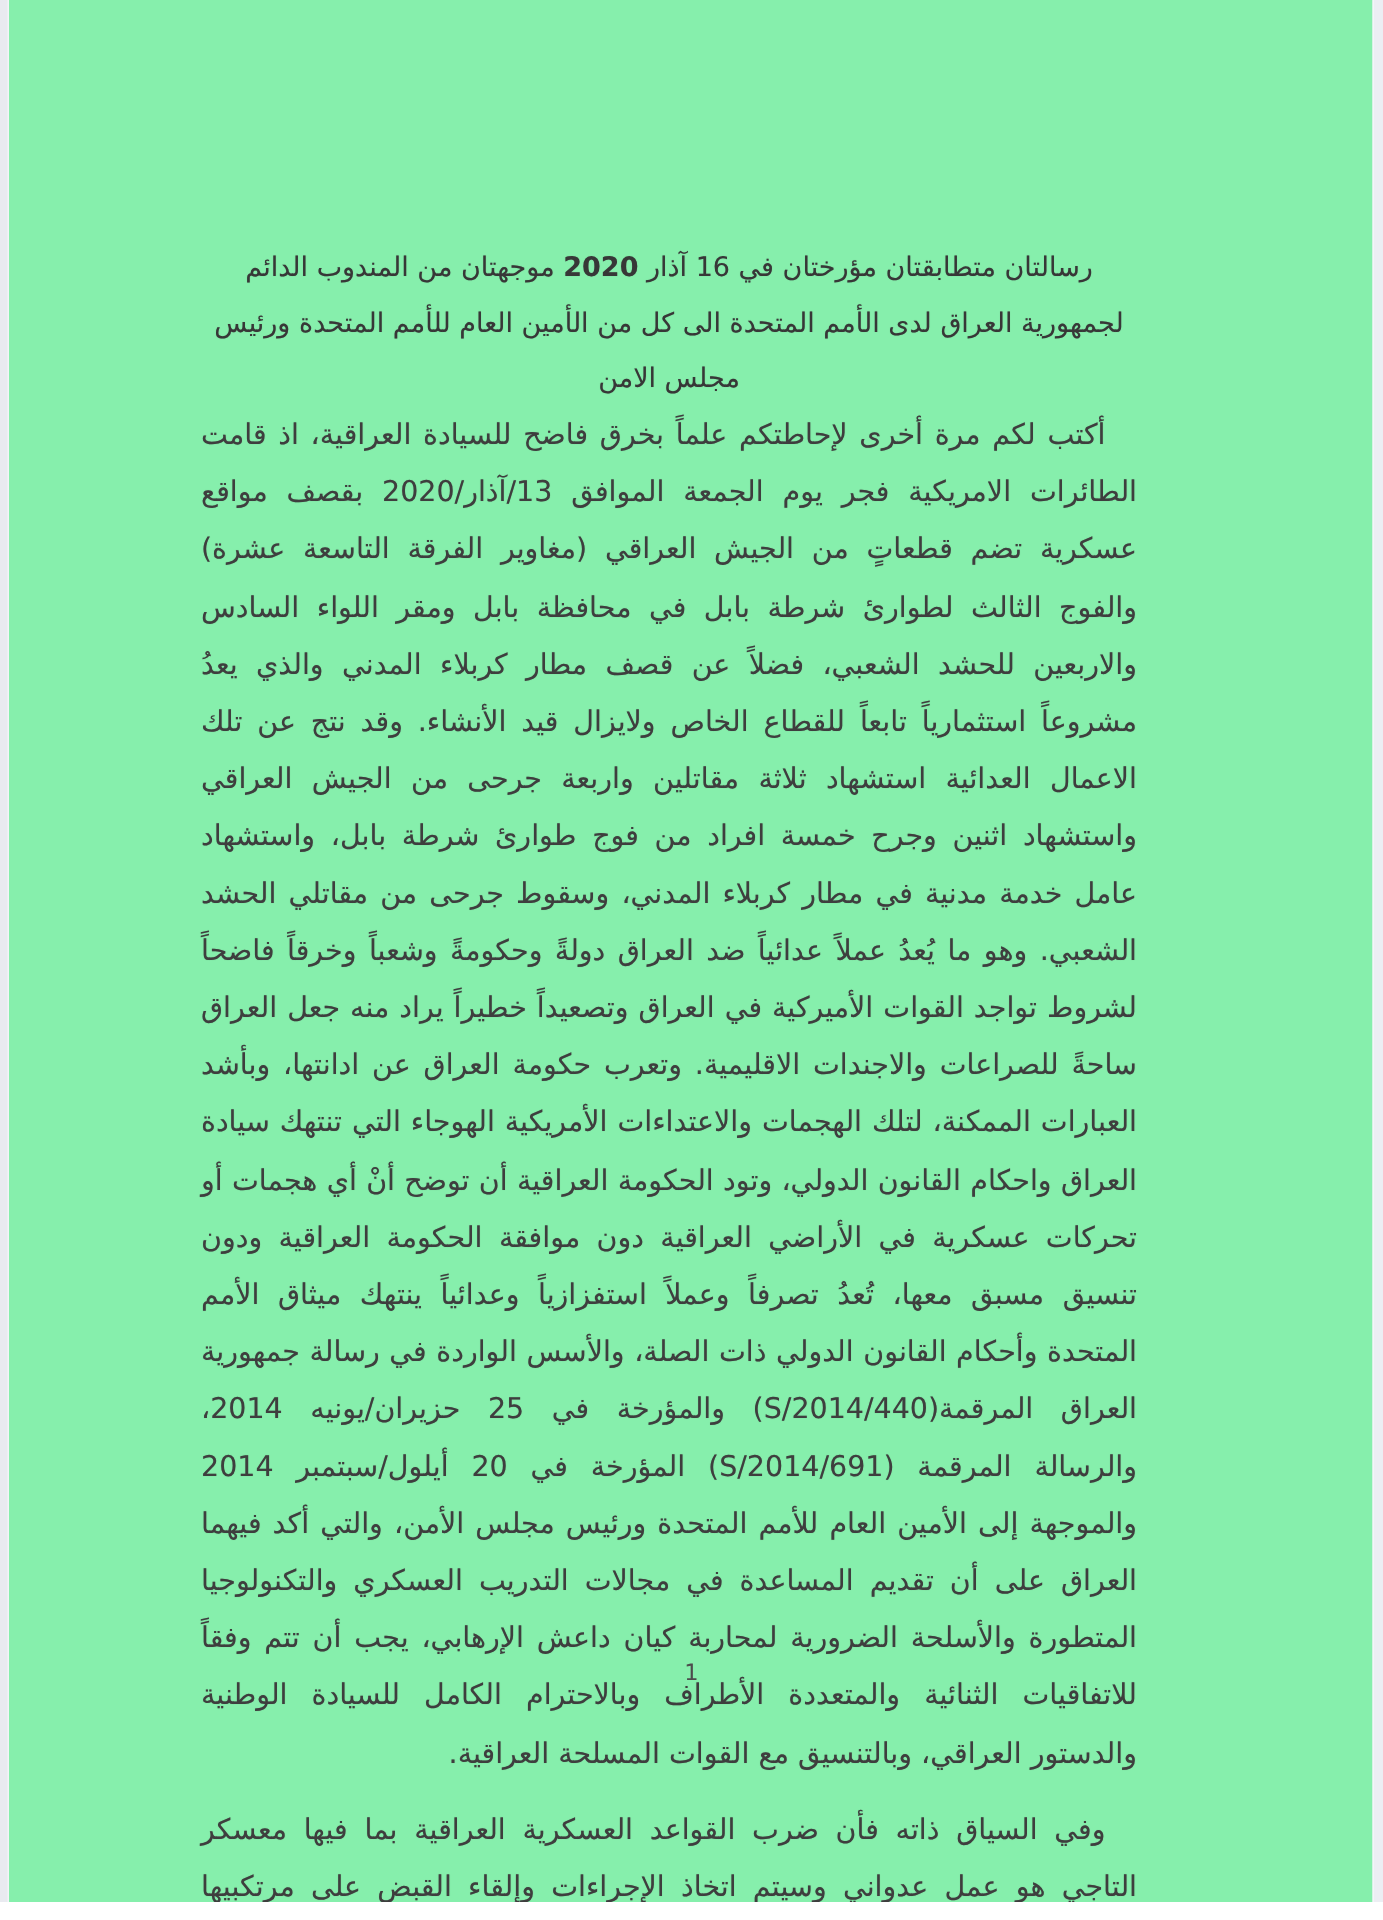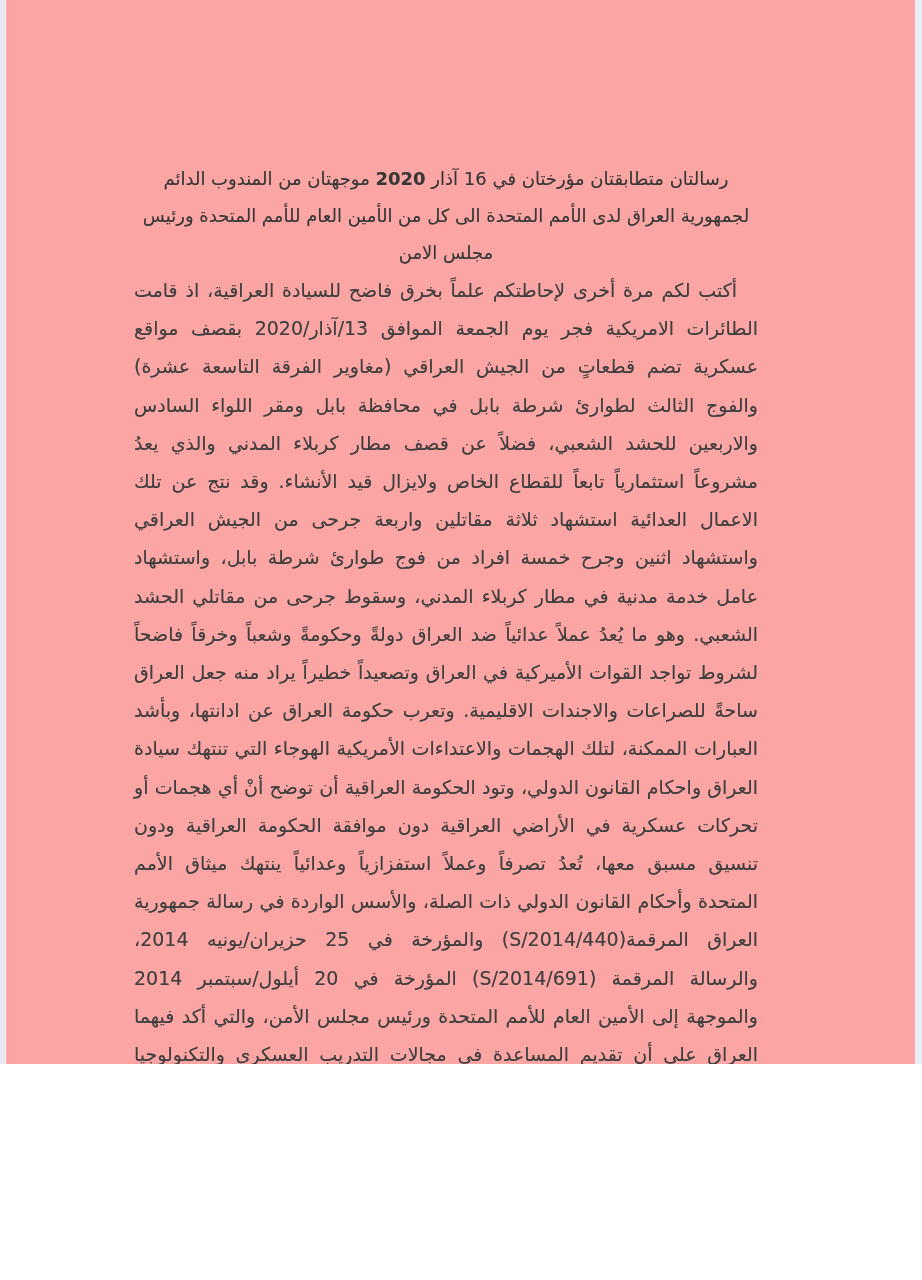--- a/index.html
+++ b/index.html
@@ -1,21 +1,21 @@
 <!DOCTYPE html>
 <html lang="ar"><head>
 <meta charset="utf-8">
 <style>
   html, body { margin: 0; padding: 0; background: #ffffff; }
 
   .page {
     position: relative;
     width: 922px;
-    height: 1064px;
-    background: #fca5a5;
+    height: 1268px;
+    background: #86efac;
     overflow: hidden;
     font-family: "DejaVu Sans", sans-serif;
   }
 
   
   .edge-left {
     position: absolute; left: 0; top: 0; bottom: 0;
     width: 5px; background: #e9eaf0;
     border-right: 1px solid #f3f4f7;
   }

